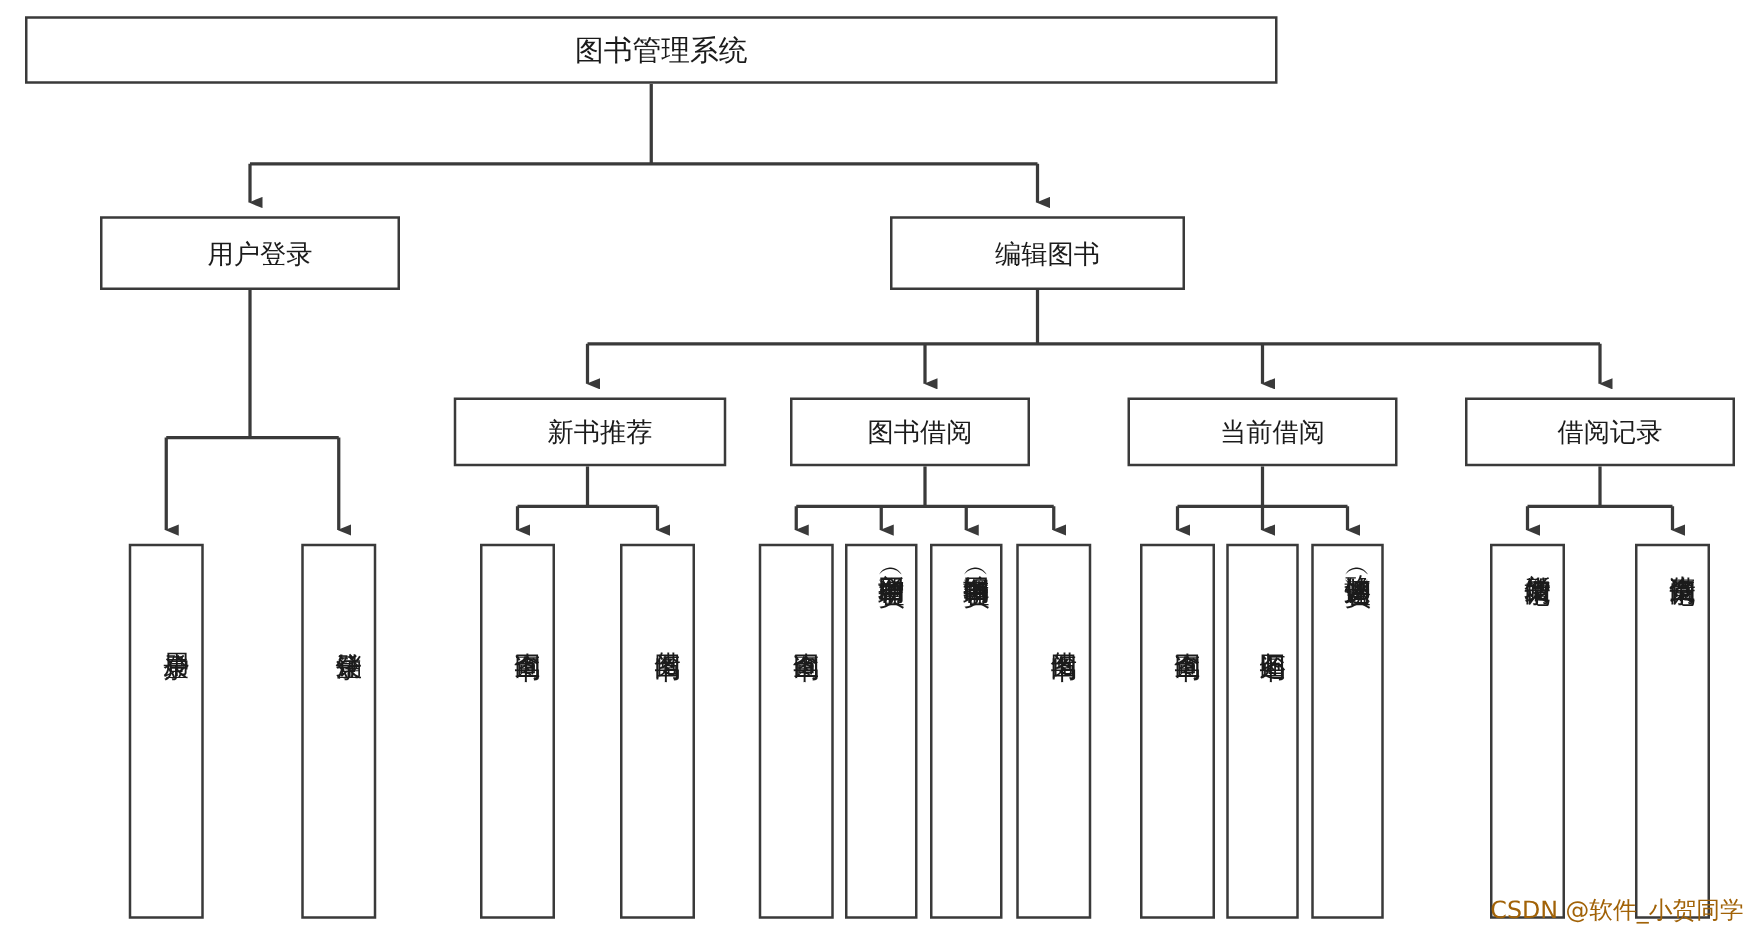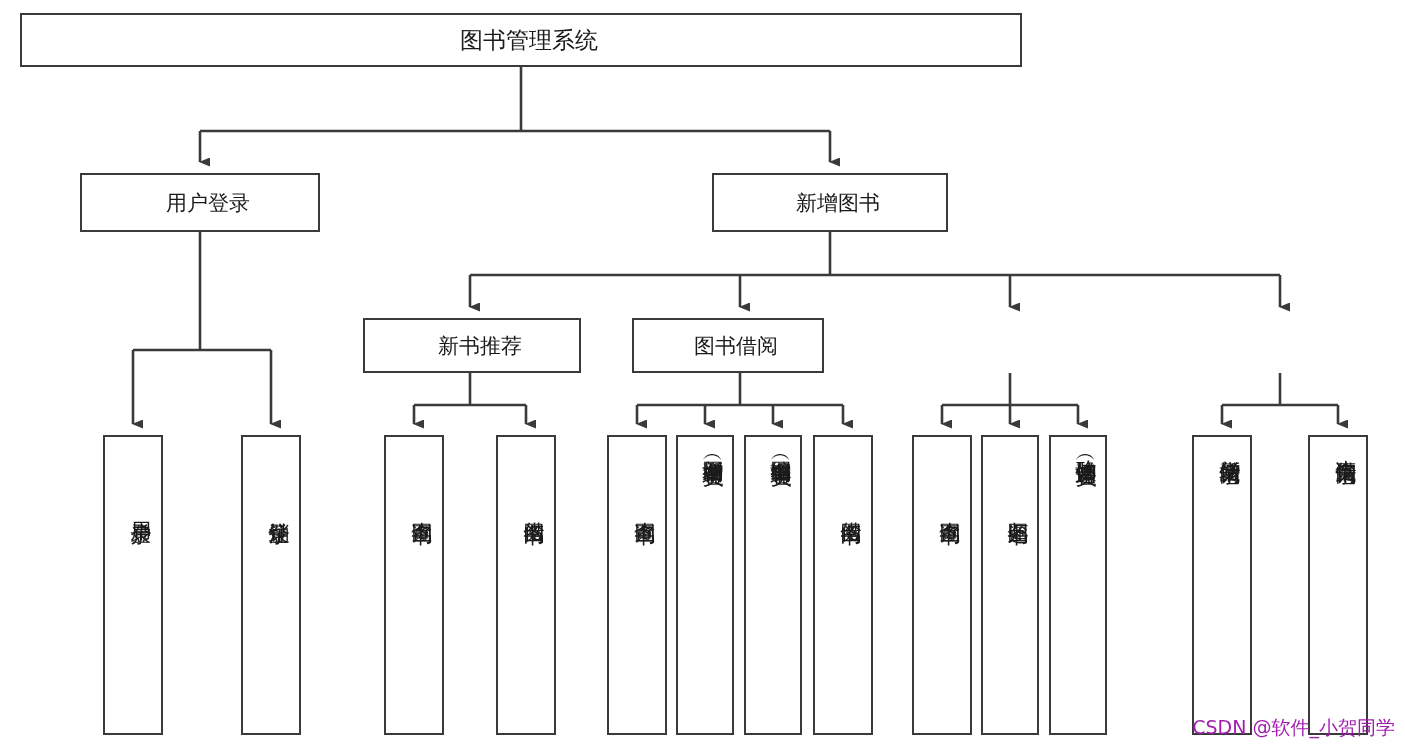--- a/index.html
+++ b/index.html
@@ -44,21 +44,21 @@
     color:#1b1b1b;
   }
   .leaf.mid .vtext{margin-top:68px;}
   .leaf.tall .vtext{margin-top:6px;}
 
   #watermark{
     position:absolute;
     right:10px;
     bottom:6px;
     font-size:19px;
-    color:#a21caf;
+    color:#a16207;
     z-index:5;
     white-space:nowrap;
     pointer-events:none;
   }
 </style>
 </head>
 <body>
 
 <div id="stage">
 
@@ -114,28 +114,34 @@
   </svg>
 
   <div class="node root" style="left:20px;top:13px;width:1002px;height:54px;">
     <span>图书管理系统</span>
   </div>
 
   <div class="node lvl1" style="left:80px;top:173px;width:240px;height:59px;">
     <span>用户登录</span>
   </div>
   <div class="node lvl1" style="left:712px;top:173px;width:236px;height:59px;">
-    <span>新增图书</span>
+    <span>编辑图书</span>
   </div>
 
   <div class="node lvl2" style="left:363px;top:318px;width:218px;height:55px;">
     <span>新书推荐</span>
   </div>
   <div class="node lvl2" style="left:632px;top:318px;width:192px;height:55px;">
     <span>图书借阅</span>
+  </div>
+  <div class="node lvl2" style="left:902px;top:318px;width:216px;height:55px;">
+    <span>当前借阅</span>
+  </div>
+  <div class="node lvl2" style="left:1172px;top:318px;width:216px;height:55px;">
+    <span>借阅记录</span>
   </div>
 
   <div class="node leaf mid" style="left:103px;top:435px;width:60px;height:300px;">
     <span class="vtext">用户登录</span>
   </div>
   <div class="node leaf mid" style="left:241px;top:435px;width:60px;height:300px;">
     <span class="vtext">注销登录</span>
   </div>
 
   <div class="node leaf mid" style="left:384px;top:435px;width:60px;height:300px;">

